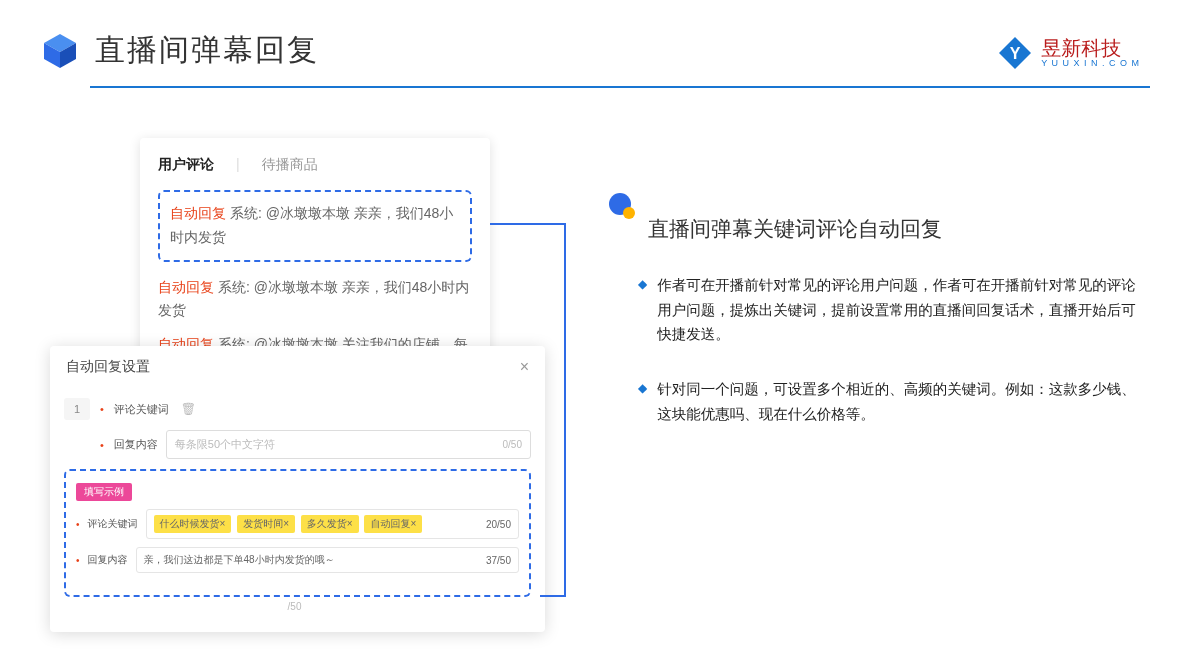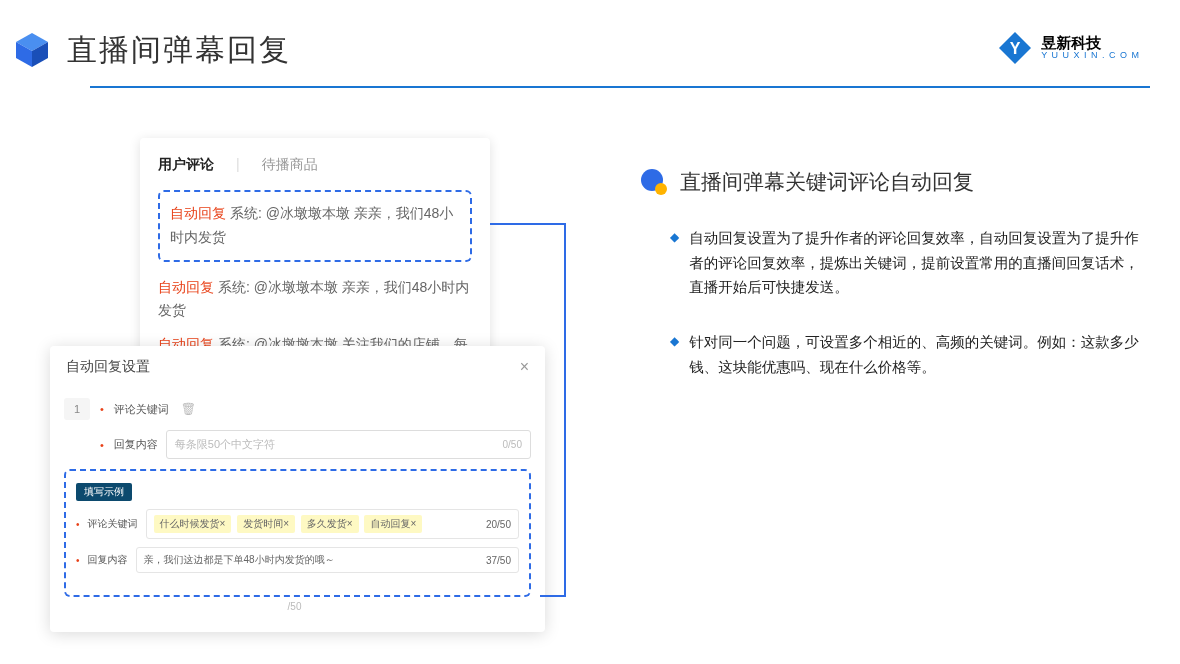--- a/index.html
+++ b/index.html
@@ -1,29 +1,29 @@
 <!DOCTYPE html>
 <html><head>
 <meta charset="utf-8">
 <style>
 * { margin: 0; padding: 0; box-sizing: border-box; }
 body { width: 1180px; height: 664px; font-family: "Microsoft YaHei", sans-serif; background: #fff; position: relative; }
 
-.header { display: flex; align-items: flex-start; padding: 30px 40px 0 12px; }
+.header { display: flex; align-items: flex-end; padding: 30px 40px 0 40px; }
 .logo-left { width: 40px; height: 40px; position: relative; margin-right: 15px; }
 .logo-left svg { width: 100%; height: 100%; }
 .title { font-size: 30px; font-weight: 400; color: #333; letter-spacing: 2px; }
 .brand { margin-left: auto; display: flex; align-items: center; gap: 8px; }
 .brand-icon { width: 36px; height: 36px; }
 .brand-text { display: flex; flex-direction: column; line-height: 1.1; }
-.brand-text .cn { color: #000000; font-size: 15px; font-weight: bold; }
+.brand-text .cn { color: #b91c1c; font-size: 20px; font-weight: normal; }
 .brand-text .en { color: #1976d2; font-size: 9px; letter-spacing: 1px; }
 .hr { height: 2px; background: #1976d2; margin: 15px 30px 0 90px; }
 
-.main { display: flex; padding: 50px 40px 0 50px; gap: 70px; }
+.main { display: flex; padding: 50px 40px 0 50px; gap: 38px; }
 
 .left-panel { position: relative; width: 520px; }
 
 .card1 { position: relative; width: 350px; min-height: 220px; background: #fff; box-shadow: 0 2px 12px rgba(0,0,0,0.12); border-radius: 4px; padding: 18px 18px 24px; margin-left: 90px; }
 .card1-tabs { display: flex; gap: 22px; font-size: 14px; margin-bottom: 16px; }
 .card1-tabs .active { font-weight: bold; color: #222; }
 .card1-tabs .inactive { color: #999; }
 .card1-tabs .sep { color: #ddd; }
 .dashed-box1 { border: 2px dashed #2e6be6; border-radius: 6px; padding: 10px; margin-bottom: 14px; position: relative; }
 .reply-line { font-size: 14px; color: #666; line-height: 1.7; margin-bottom: 10px; }
@@ -38,34 +38,34 @@
 .row .idx { width: 26px; text-align: center; color: #888; background: #f5f5f5; padding: 5px 0; border-radius: 3px; }
 .row .dot { color: #e84118; margin: 0 2px; }
 .row .label { color: #555; white-space: nowrap; }
 .row .input { flex: 1; border: 1px solid #ddd; border-radius: 3px; padding: 6px 8px; color: #bbb; font-size: 11px; display: flex; justify-content: space-between; align-items: center; }
 .row .counter { color: #bbb; font-size: 10px; }
 .row .trash { color: #bbb; font-size: 12px; margin-left: 4px; }
 
 .dashed-box2 { border: 2px dashed #2e6be6; border-radius: 6px; padding: 10px 10px 14px; margin-top: 8px; }
 .add-line { font-size: 11px; color: #888; margin-bottom: 10px; }
 .add-line .plus { color: #5b5bd6; }
-.badge { display: inline-block; background: #0c4a6e; color: #fff; font-size: 10px; padding: 2px 8px; border-radius: 2px; margin-bottom: 8px; }
-.tag-chip { display: inline-block; background: #fef9c3; color: #666; font-size: 10px; padding: 2px 6px; border-radius: 2px; margin-right: 3px; }
+.badge { display: inline-block; background: #ec4899; color: #fff; font-size: 10px; padding: 2px 8px; border-radius: 2px; margin-bottom: 8px; }
+.tag-chip { display: inline-block; background: #fde047; color: #666; font-size: 10px; padding: 2px 6px; border-radius: 2px; margin-right: 3px; }
 .ex-row { display: flex; align-items: center; gap: 8px; font-size: 10px; margin-bottom: 8px; }
 .ex-row .label { color: #555; white-space: nowrap; }
 .ex-row .dot { color: #e84118; }
 .ex-row .field { flex: 1; border: 1px solid #e5e5e5; border-radius: 3px; padding: 5px 7px; color: #666; display: flex; align-items: center; justify-content: space-between; }
 
 .connector { position: absolute; top: 83px; left: 440px; width: 80px; height: 380px; }
 .connector svg { width: 100%; height: 100%; overflow: visible; }
 
 .right-panel { flex: 1; padding-top: 30px; }
 .section-head { display: flex; align-items: center; gap: 12px; margin-bottom: 30px; }
 .bubble-icon { width: 28px; height: 28px; position: relative; }
-.section-title { font-size: 21px; color: #333; font-weight: 400; }
+.section-title { font-size: 21px; color: #333; font-weight: 400; margin-top: 47px; }
 .bullet-item { display: flex; gap: 10px; margin-bottom: 30px; padding-left: 30px; }
 .bullet-item .diamond { color: #1976d2; font-size: 12px; margin-top: 4px; }
 .bullet-item .text { color: #222; font-size: 14.5px; line-height: 1.7; }
 </style>
 </head>
 <body>
 
 <div class="header">
   <div class="logo-left">
     <svg viewBox="0 0 40 40">
@@ -164,20 +164,20 @@
       <div class="bubble-icon">
         <svg viewBox="0 0 28 28">
             <circle cx="12" cy="12" r="11" fill="#2e6be6"></circle>
             <circle cx="21" cy="21" r="6" fill="#ffb300"></circle>
           </svg>
       </div>
       <div class="section-title">直播间弹幕关键词评论自动回复</div>
     </div>
     <div class="bullet-item">
       <span class="diamond">◆</span>
-      <span class="text">自动回复设置为了提升作者的评论回复效率，自动回复设置为了提升作者的评论回复效率，提炼出关键词，提前设置常用的直播间回复话术，直播开始后可快捷发送。</span>
+      <span class="text">作者可在开播前针对常见的评论用户问题，作者可在开播前针对常见的评论用户问题，提炼出关键词，提前设置常用的直播间回复话术，直播开始后可快捷发送。</span>
     </div>
     <div class="bullet-item">
       <span class="diamond">◆</span>
       <span class="text">针对同一个问题，可设置多个相近的、高频的关键词。例如：这款多少钱、这块能优惠吗、现在什么价格等。</span>
     </div>
   </div>
 </div>
 
 </body></html>

